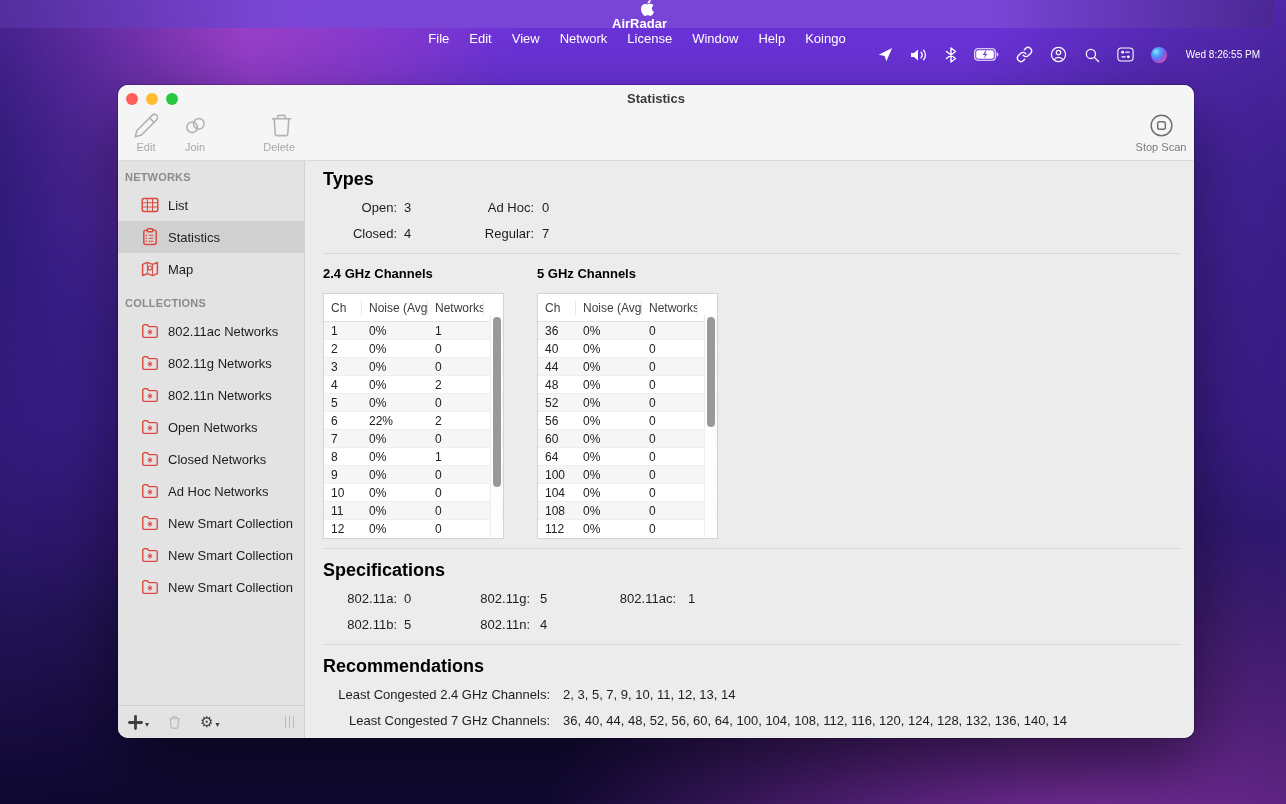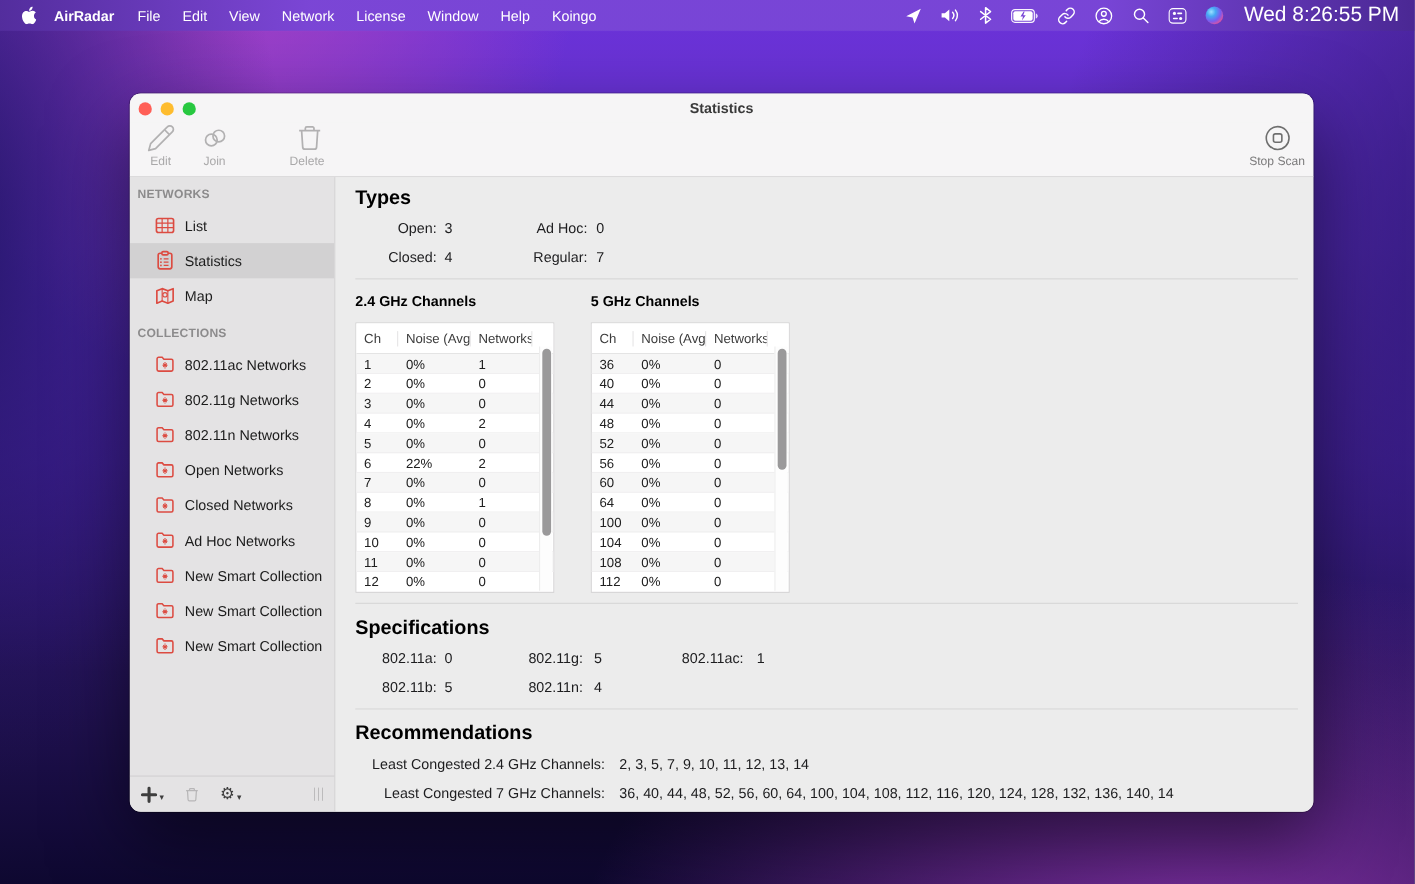--- a/index.html
+++ b/index.html
@@ -10,32 +10,32 @@
   .wallpaper { position:absolute; inset:0;
     background:
       radial-gradient(950px 620px at 86% 112%, rgba(167,62,205,.85), rgba(167,62,205,0) 62%),
       radial-gradient(620px 940px at -6% 26%, rgba(28,18,88,.95), rgba(28,18,88,0) 55%),
       radial-gradient(520px 760px at 17% -12%, rgba(186,72,188,.8), rgba(186,72,188,0) 60%),
       radial-gradient(760px 900px at 108% 30%, rgba(42,22,104,.9), rgba(42,22,104,0) 58%),
       linear-gradient(180deg, #6c33d8 0%, #6130cf 28%, #46229f 52%, #241357 76%, #0e0830 100%);
   }
 
   
-  .menubar { position:absolute; top:0; left:0; right:0; height:28px; z-index:5;
+  .menubar { position:absolute; top:0; left:0; right:12px; height:28px; z-index:5;
     display:flex; align-items:center; color:#fff; font-size:13px;
-    background:linear-gradient(90deg, rgba(84,46,158,.92), rgba(121,70,214,.94) 22%, rgba(121,70,214,.94) 78%, rgba(74,40,146,.92)); }
+    background:linear-gradient(90deg, rgba(84,46,158,.92), rgba(121,70,214,.94) 22%, rgba(121,70,214,.94) 78%, rgba(74,40,146,.92));flex-direction:column; }
   .menubar .apple { margin-left:20px; display:flex; align-items:center; }
   .menubar .appname { font-weight:700; padding:0 11px 0 16px; }
   .menus { display:flex; }
   .menu-item { padding:0 10px; }
   .status { margin-left:auto; display:flex; align-items:center; gap:17px; padding-right:14px; }
   .status svg, .status .orb { display:block; }
   .orb { width:16px; height:16px; border-radius:50%;
     background:radial-gradient(circle at 32% 30%, #9be0ff 0%, #46a9f3 26%, #7a5cf0 55%, #e0529e 78%, #35b56a 100%); }
-  .clock { font-size:19px; margin-left:2px; }
+  .clock { font-size:10px; margin-left:2px; }
 
   
   .window { position:absolute; left:118px; top:85px; width:1076px; height:653px;
     border-radius:10px; background:#ececec; overflow:hidden; display:flex; flex-direction:column;
     box-shadow:0 0 0 1px rgba(0,0,0,.22), 0 28px 70px rgba(0,0,0,.5); z-index:4; }
   .titlebar { height:26px; background:#f6f5f6; position:relative;
     display:flex; align-items:center; justify-content:center; }
   .win-title { font-size:13px; font-weight:700; color:#3a3a3a; }
   .lights { position:absolute; left:8px; top:8px; display:flex; gap:8px; }
   .light { width:12px; height:12px; border-radius:50%; }

